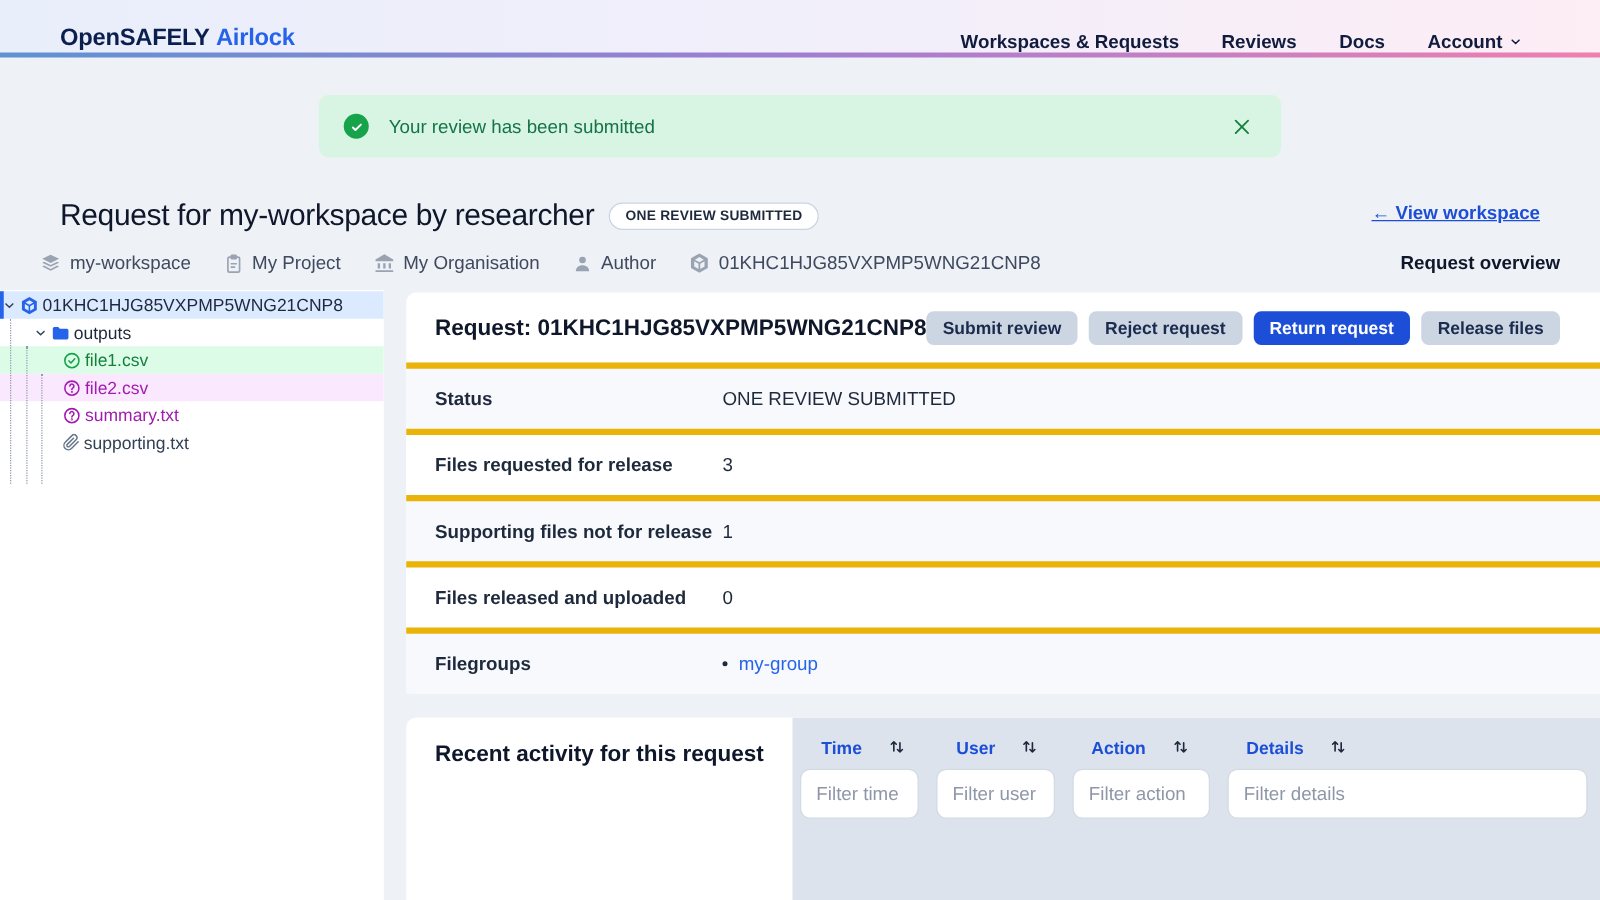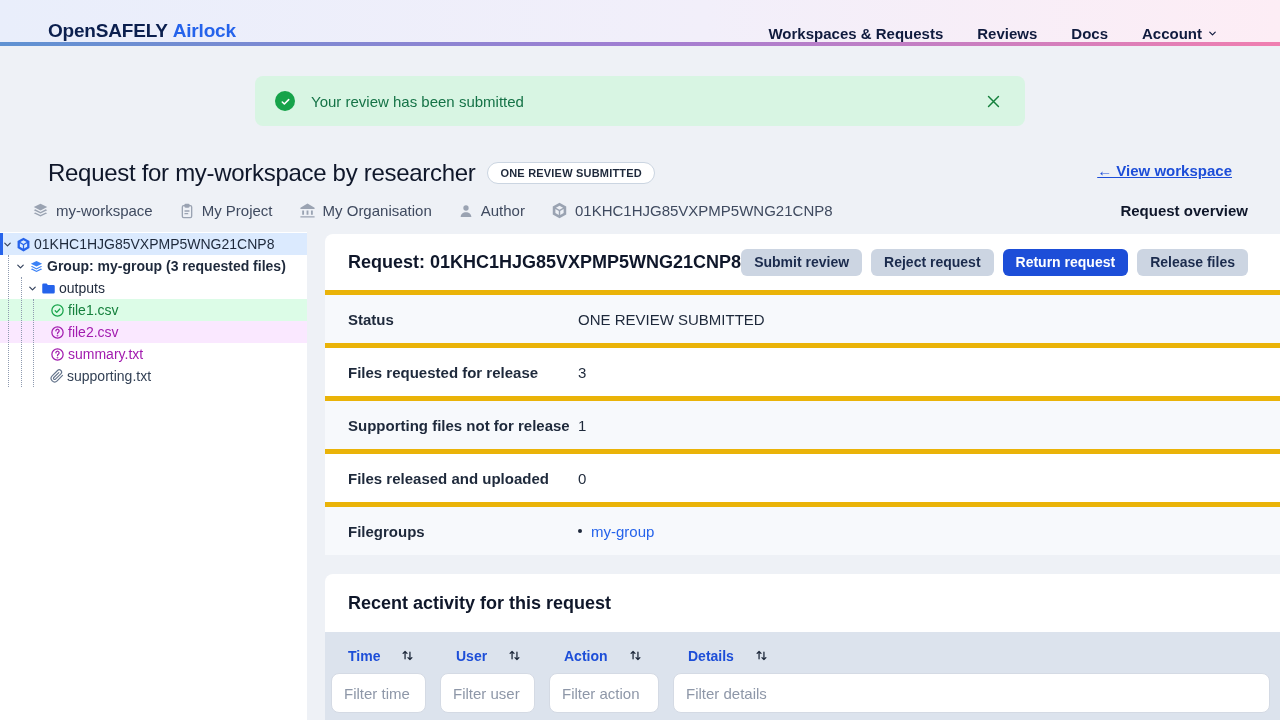--- a/index.html
+++ b/index.html
@@ -73,21 +73,21 @@
   .btn-primary{background:#1d4ed8;color:#fff}
 
   .detail-row{height:53px;display:flex;align-items:center;padding-left:23px;
     border-top:5px solid #eab308;font-size:15px;background:#fff}
   .detail-row:nth-child(odd){background:#f7f9fc}
   .detail-label{width:230px;flex:none;font-weight:700;color:#1e293b}
   .detail-value{color:#1e293b;display:flex;align-items:center}
   .bullet{width:4px;height:4px;border-radius:50%;background:#1e293b;margin-right:9px}
   .fg-link{color:#2563eb;cursor:pointer}
 
-  .activity-card{margin-top:19px;flex:1;display:flex;flex-direction:column;border-radius:8px 0 0 0;overflow:hidden}
+  .activity-card{margin-top:19px;flex:1;display:flex;border-radius:8px 0 0 0;overflow:hidden}
   .activity-title{padding:19px 23px 18px;font-size:18px;font-weight:700;color:#0f172a}
   .activity-table{background:#dce3ed;flex:1;padding-top:9px}
   .ath-row{display:flex;align-items:center;height:29px;padding-left:23px}
   .ath-cell{display:flex;align-items:center;gap:21px;font-size:14px;font-weight:700;color:#1d4ed8;cursor:pointer}
   .c1{width:108px}.c2{width:108px}.c3{width:124px}.c4{flex:1}
   .filters{display:flex;gap:14px;padding:3px 10px 0 6px}
   .filter-input{height:40px;border:1px solid #d4dae4;border-radius:8px;background:#fff;
     padding:0 12px;font-size:15px;font-family:inherit;color:#1e293b;outline:none}
   .filter-input::placeholder{color:#8e97a8}
   .f1{width:95px}.f2{width:95px}.f3{width:110px}.f4{flex:1}
@@ -203,35 +203,20 @@
           </svg>
       </span>
       <span class="tw">
         <svg width="15" height="15" viewBox="0 0 24 24">
             <path fill="#2563eb" d="M12 1l9.5 5.5v11L12 23l-9.5-5.5v-11L12 1z"></path>
             <path fill="#dbeafe" d="M12 5.2L7 8.1l5 2.9 5-2.9-5-2.9zM6.2 9.9v5.8l4.8 2.8v-5.8L6.2 9.9zm11.6 0l-4.8 2.8v5.8l4.8-2.8V9.9z"></path>
           </svg>
       </span>
       <span>01KHC1HJG85VXPMP5WNG21CNP8</span>
     </div>
-    <div class="tree-row row-group">
-      <span class="tw">
-        <svg width="11" height="11" viewBox="0 0 24 24" fill="none" stroke="#33415c" stroke-width="2.6" stroke-linecap="round" stroke-linejoin="round">
-            <path d="M6 9l6 6 6-6"></path>
-          </svg>
-      </span>
-      <span class="tw">
-        <svg width="15" height="15" viewBox="0 0 24 24" fill="#3b82f6">
-            <path d="M12 3l9 4.5-9 4.5-9-4.5L12 3z"></path>
-            <path d="M4.9 11.1l7.1 3.6 7.1-3.6 2 1L12 16.7l-9.1-4.6 2-1z"></path>
-            <path d="M4.9 15.3l7.1 3.6 7.1-3.6 2 1L12 20.9l-9.1-4.6 2-1z"></path>
-          </svg>
-      </span>
-      <span>Group: my-group (3 requested files)</span>
-    </div>
     <div class="tree-row row-folder">
       <span class="tw">
         <svg width="11" height="11" viewBox="0 0 24 24" fill="none" stroke="#33415c" stroke-width="2.6" stroke-linecap="round" stroke-linejoin="round">
             <path d="M6 9l6 6 6-6"></path>
           </svg>
       </span>
       <span class="tw">
         <svg width="15" height="15" viewBox="0 0 24 24" fill="#2563eb">
             <path d="M2 6a2 2 0 0 1 2-2h5l2 2.5h9a2 2 0 0 1 2 2V18a2 2 0 0 1-2 2H4a2 2 0 0 1-2-2V6z"></path>
           </svg>

